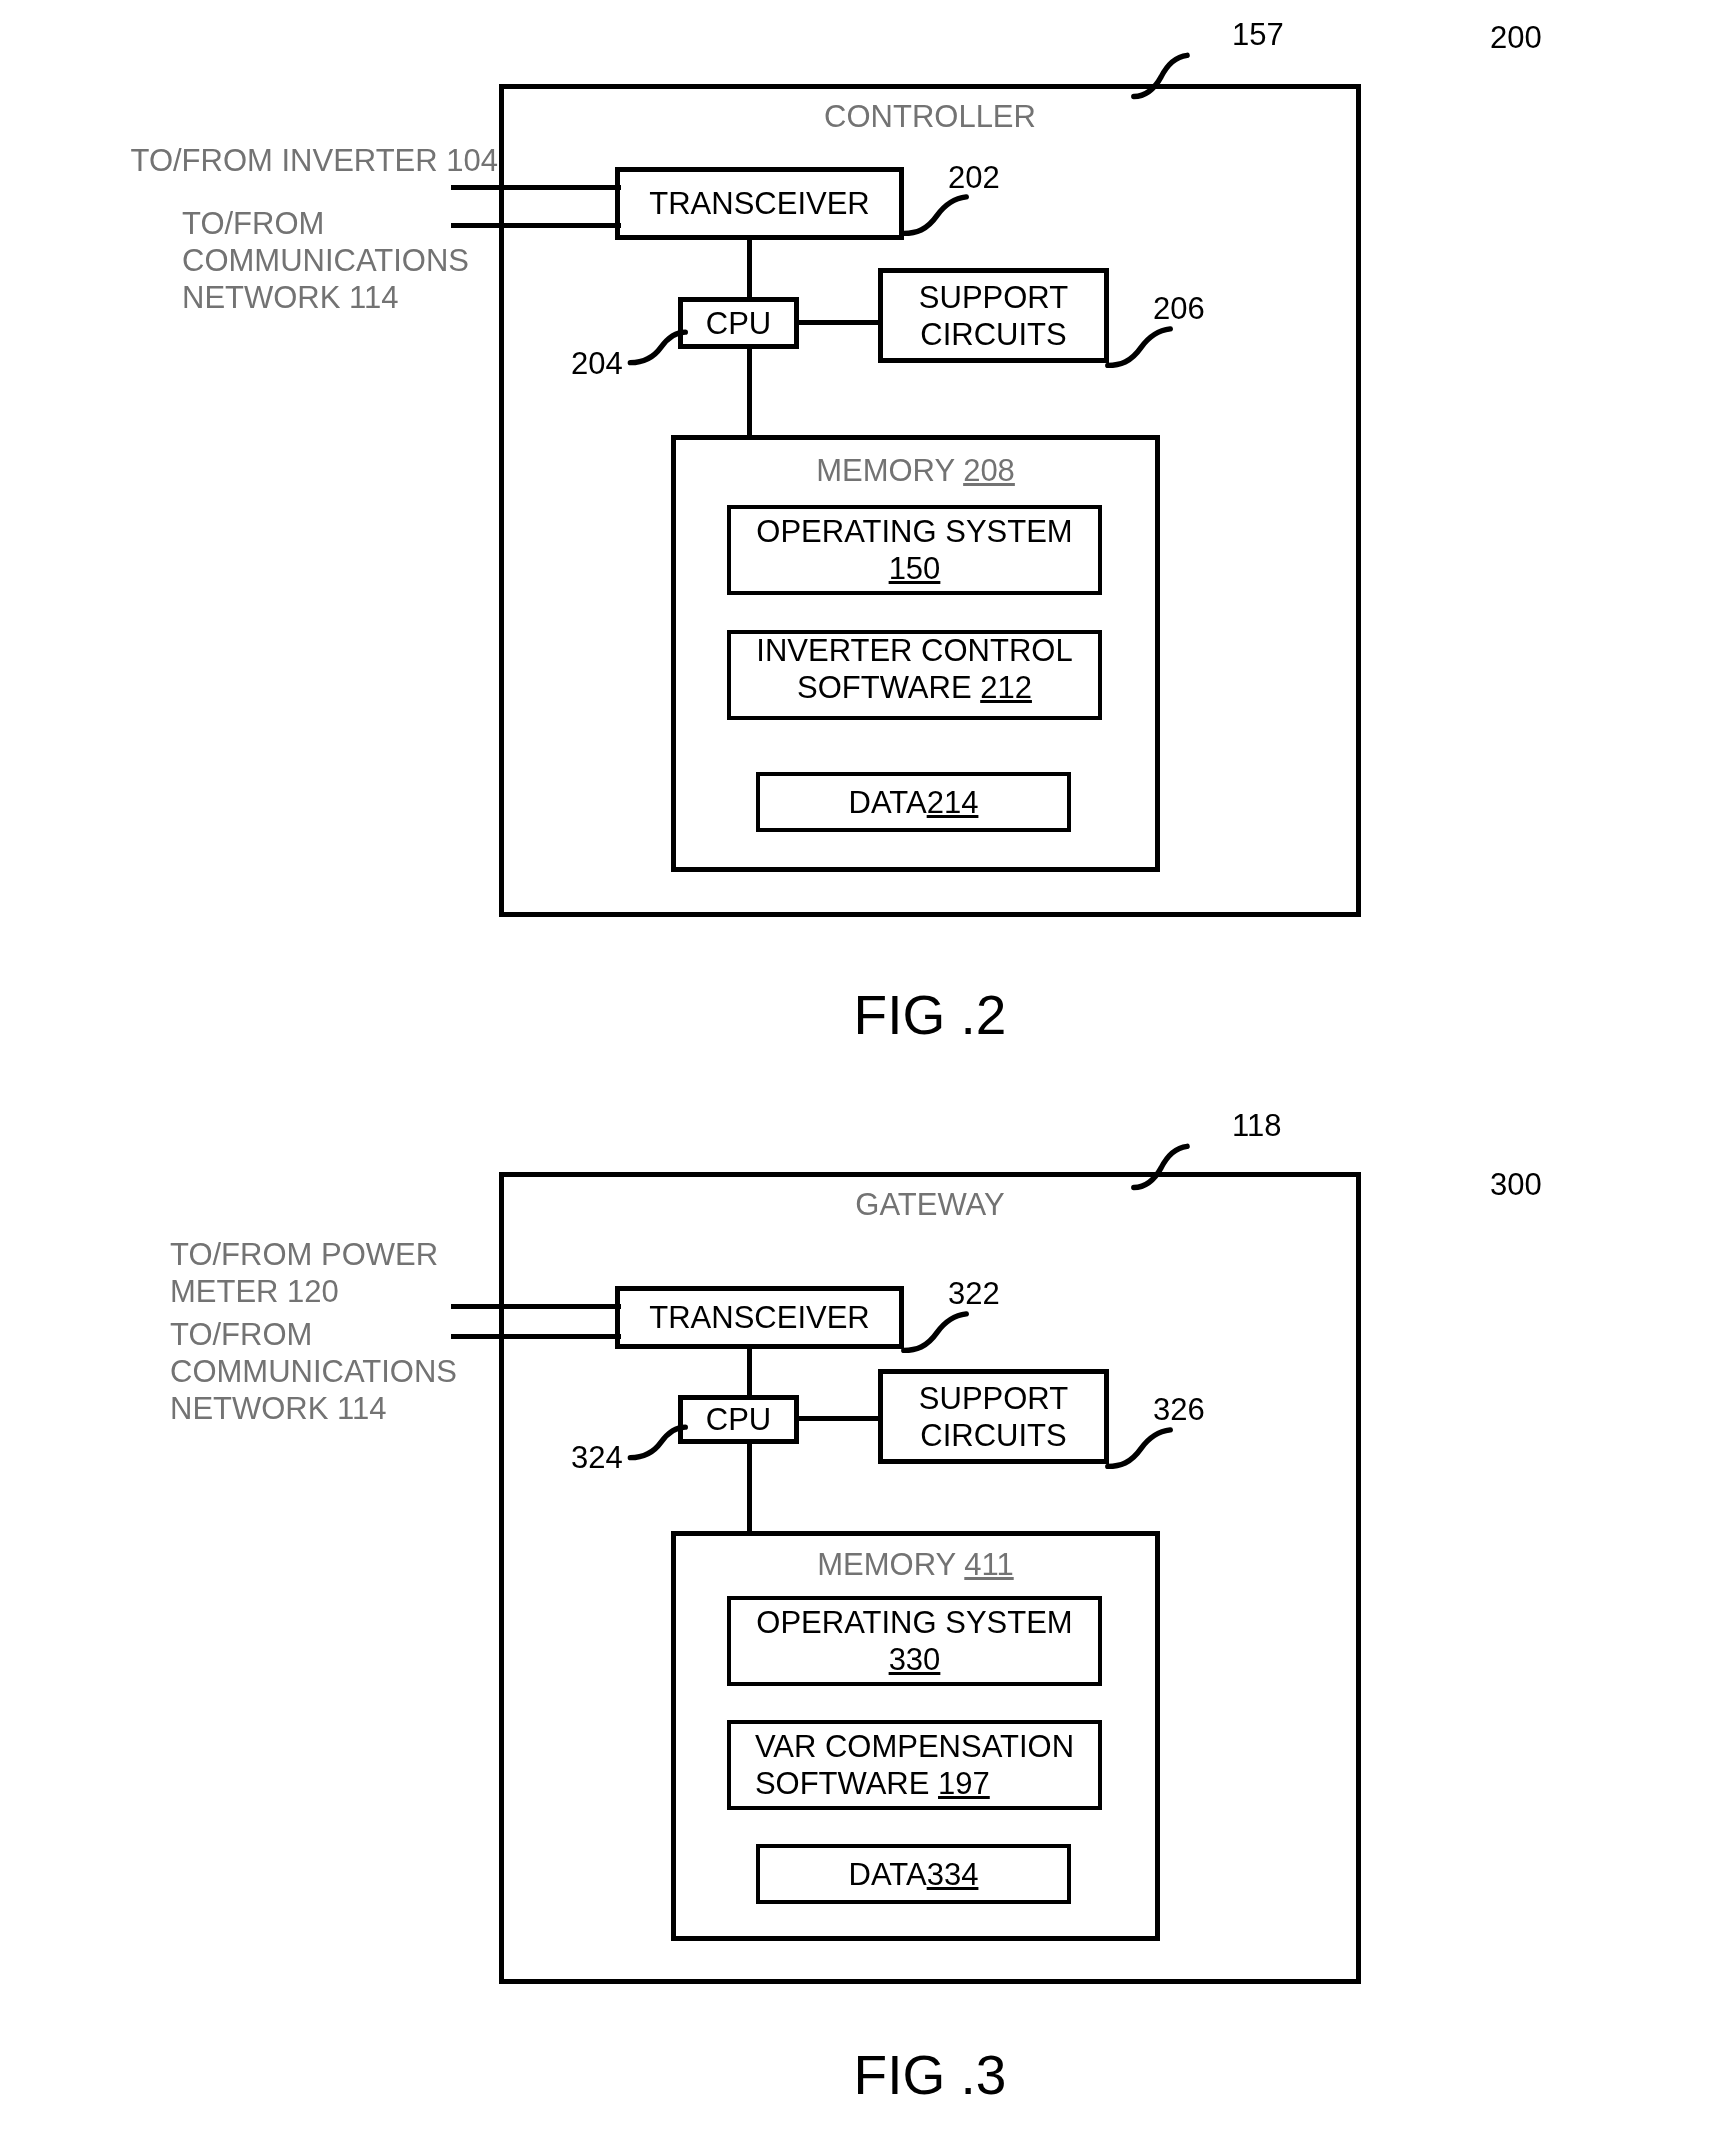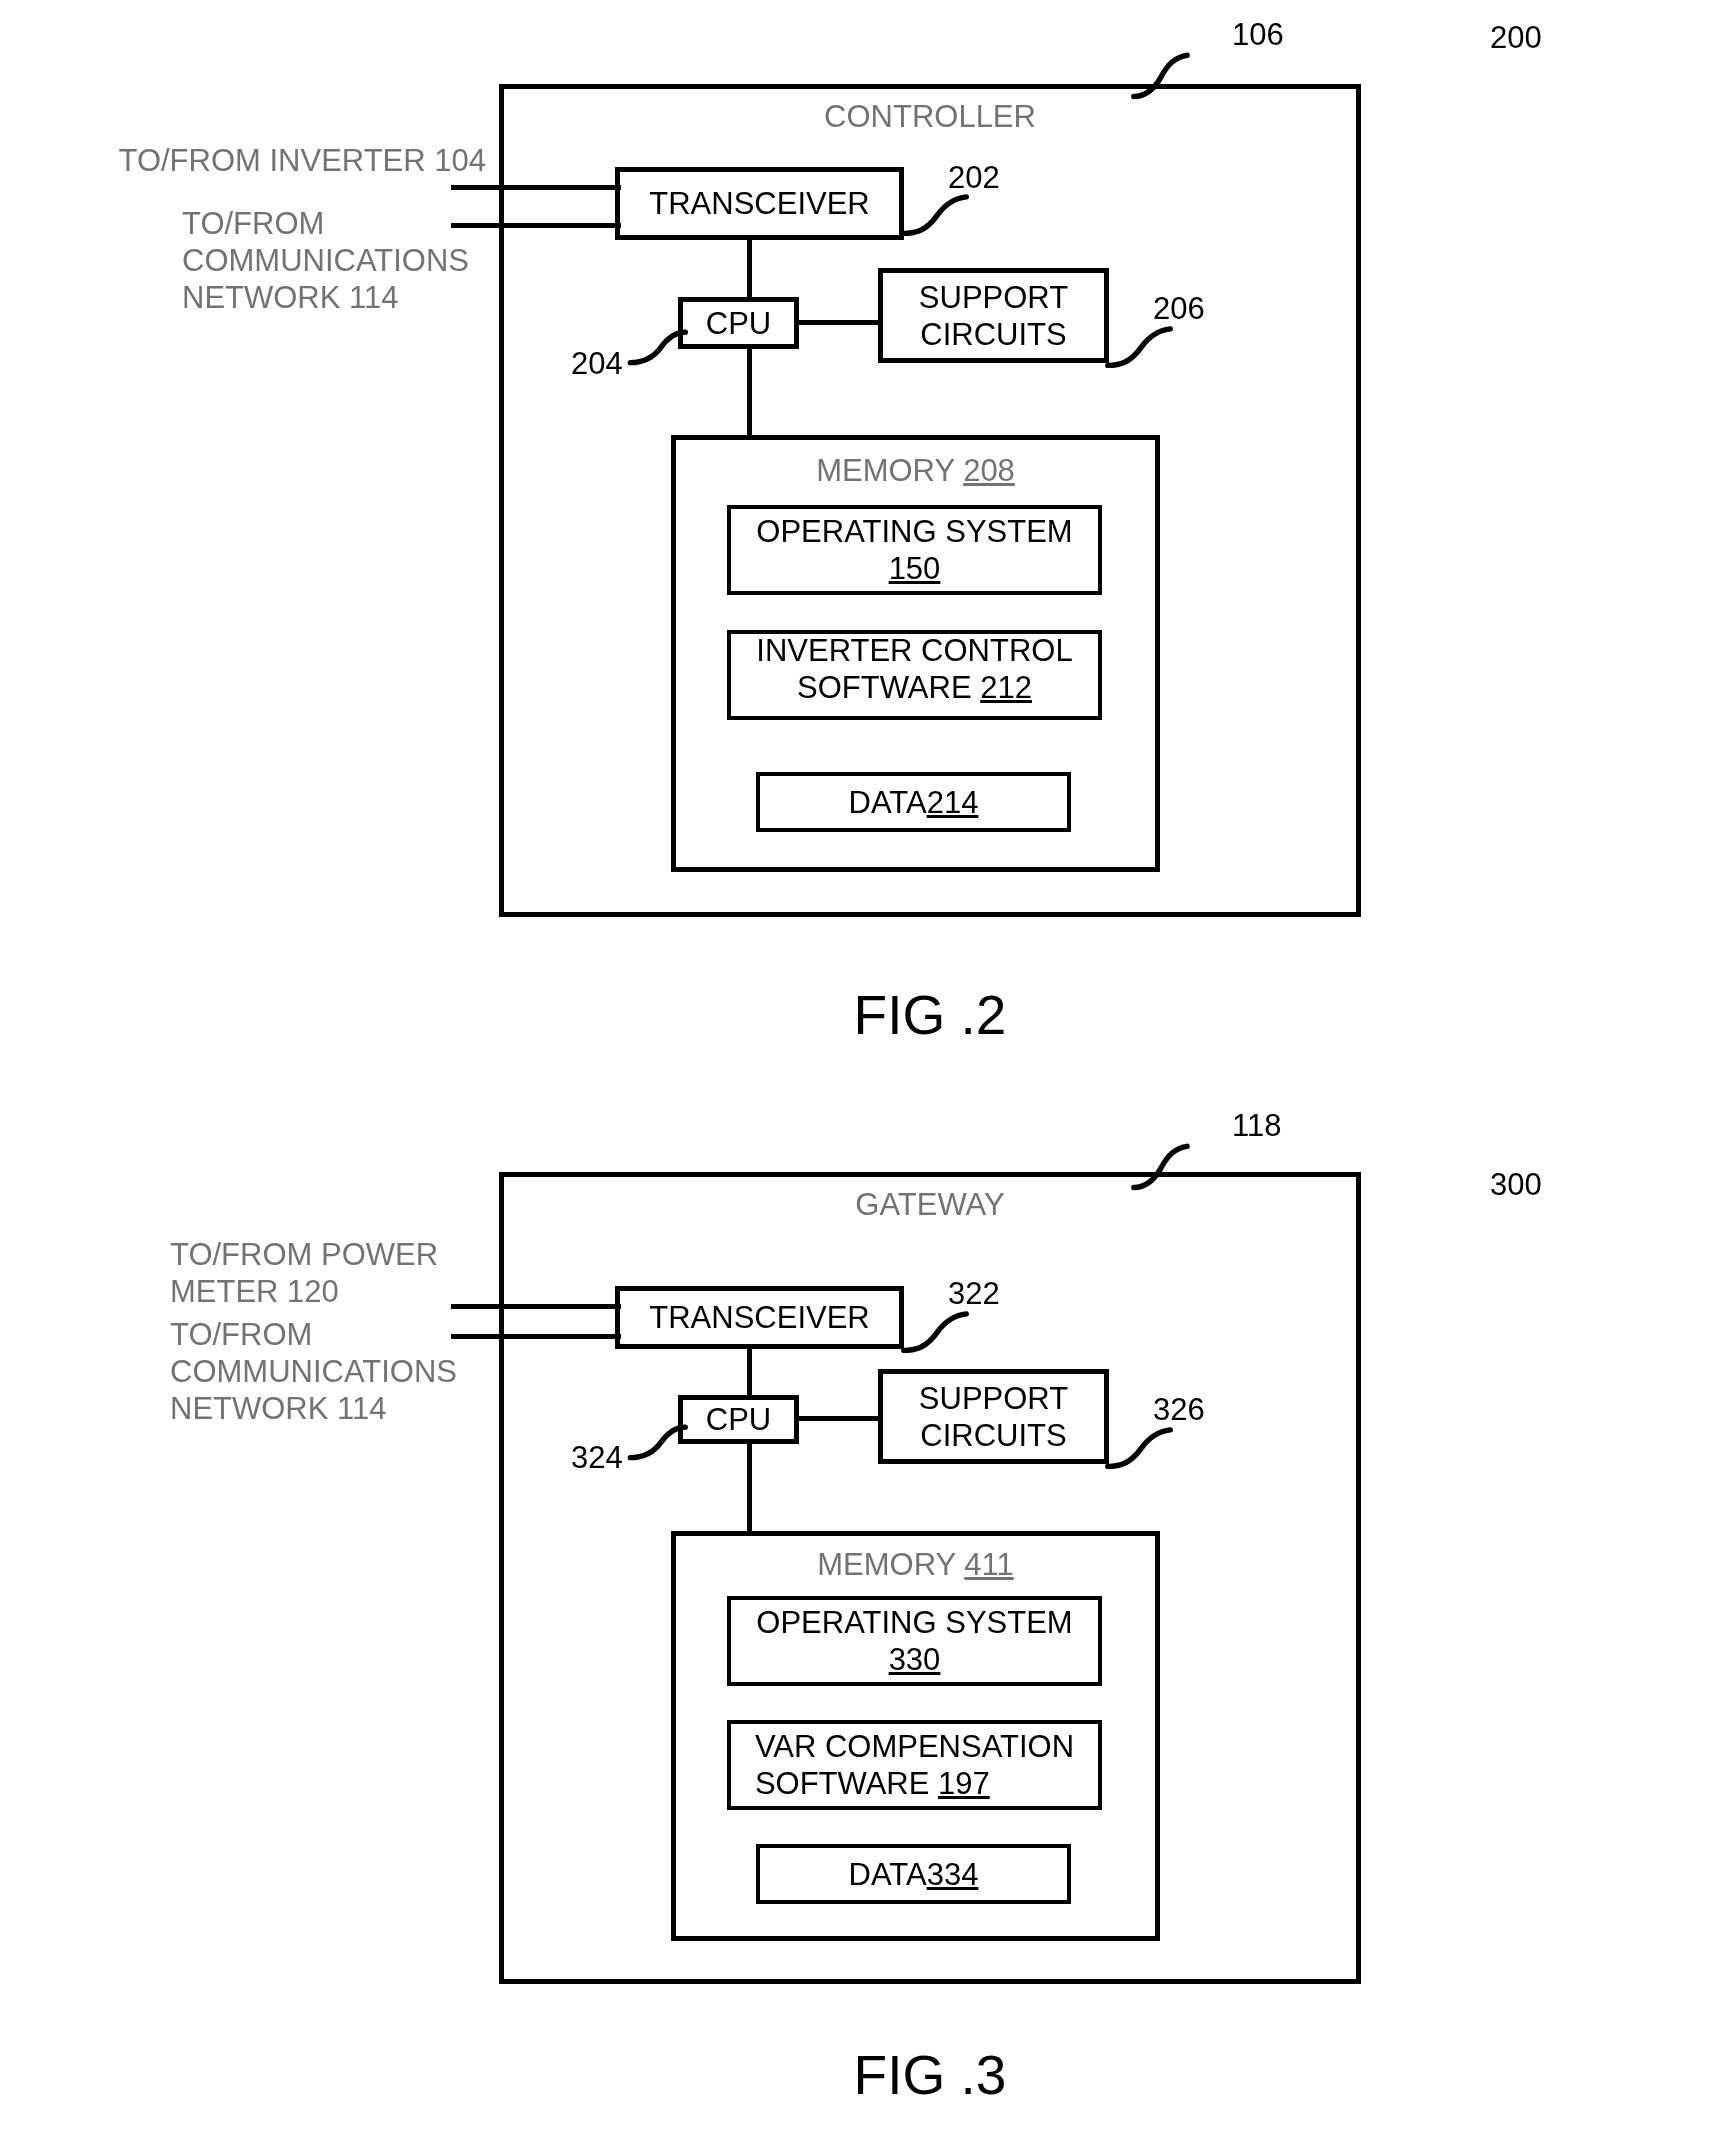--- a/index.html
+++ b/index.html
@@ -100,28 +100,28 @@
 </head>
 <body>
 
 <div class="figure">
 
   <div class="leader abs" style="left:1132px; top:37px; width:92px; height:61px;">
     <svg width="92" height="61" viewBox="0 0 120 80">
       <path d="M 2 78 C 12 78, 26 74, 38 52 C 46 36, 56 26, 72 24" fill="none" stroke="#000" stroke-width="7" stroke-linecap="round"></path>
     </svg>
   </div>
-  <div class="refnum" style="left:1232px; top:17px;">106</div>
+  <div class="refnum" style="left:1232px; top:17px;">157</div>
 
   <div class="refnum u" style="left:1490px; top:20px;">200</div>
 
   <div class="box" style="left:499px; top:84px; width:862px; height:833px;"></div>
   <div class="label c" style="left:499px; top:98px; width:862px;">CONTROLLER</div>
 
-  <div class="label r" style="left:76px; top:142px; width:410px;">TO/FROM INVERTER 104</div>
+  <div class="label r" style="left:88px; top:142px; width:410px;">TO/FROM INVERTER 104</div>
   <div class="label" style="left:182px; top:205px; width:321px; white-space:pre-line;"><span>TO/FROM
 COMMUNICATIONS
 NETWORK 114</span></div>
 
   <div class="hline" style="left:451px; top:185px; width:170px;"></div>
   <div class="hline" style="left:451px; top:223px; width:170px;"></div>
 
   <div class="box" style="left:615px; top:167px; width:289px; height:73px;"></div>
   <div class="boxlabel" style="left:615px; top:167px; width:289px; height:73px;">TRANSCEIVER</div>
   <div class="leader abs" style="left:902px; top:177px; width:92px; height:61px;">

